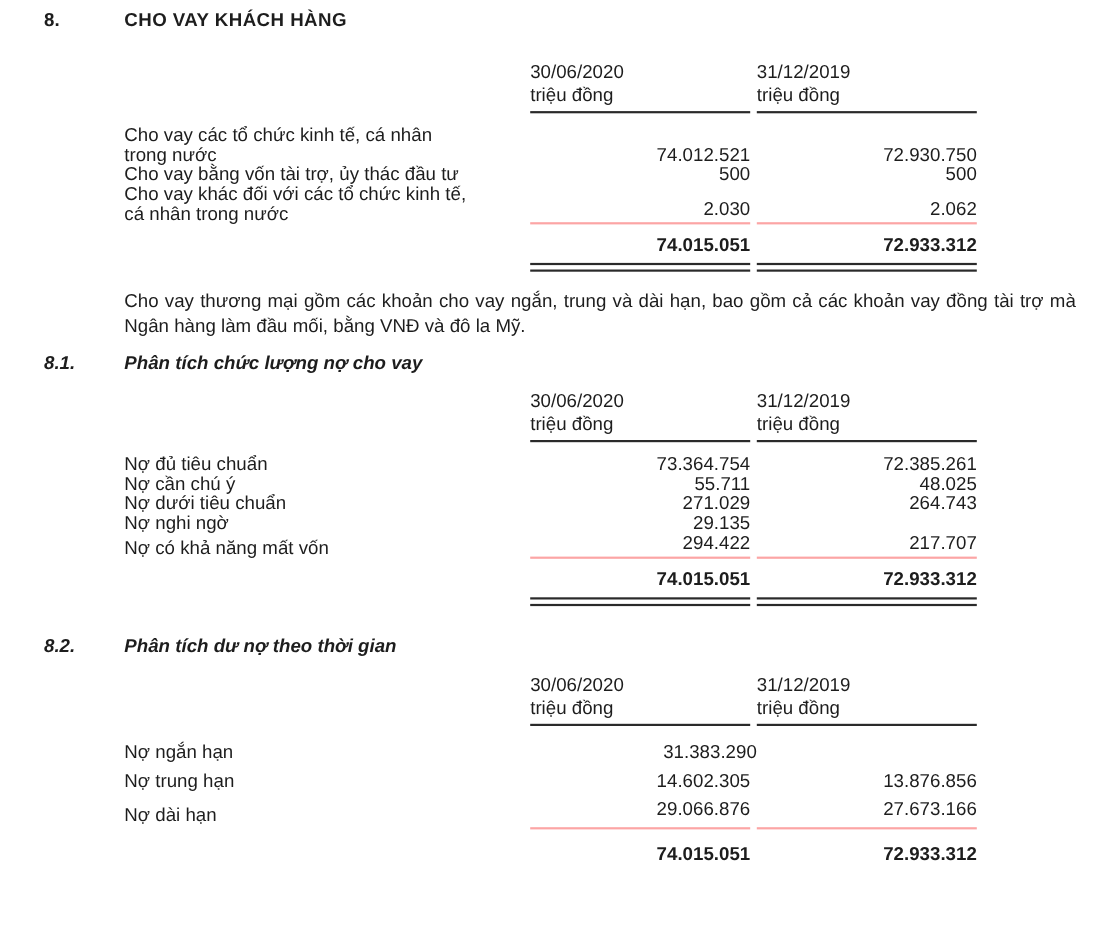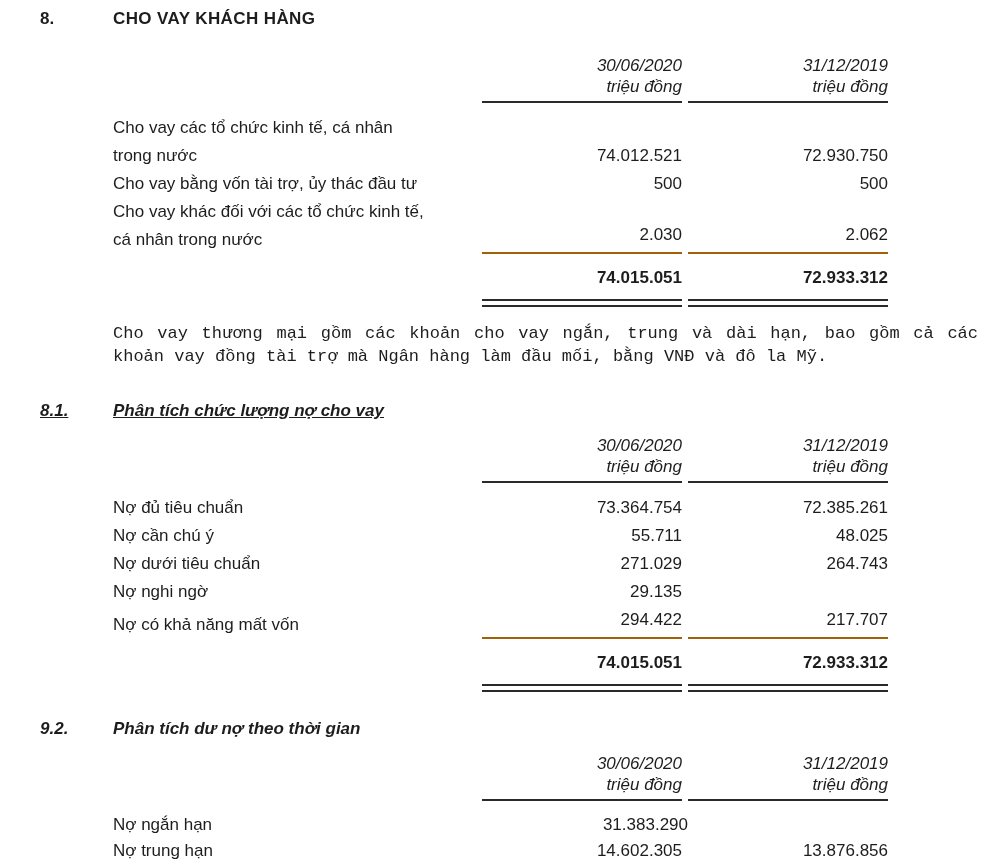--- a/index.html
+++ b/index.html
@@ -21,59 +21,56 @@
   .sec .stitle { font-weight: 700; }
   .sec.main .stitle { letter-spacing: 0.4px; }
   .sec.sub .snum, .sec.sub .stitle { font-style: italic; }
 
   
   .tbl { margin-left: 73px; width: 775px; }
   .thead { display: flex; }
   .thead .sp { flex: 0 0 369px; }
   .hcol {
     flex: 0 0 200px;
-    text-align: right;
-    font-style: italic;
     line-height: 21px;
     border-bottom: 2px solid #2a2a2a;
     padding-bottom: 4px;
   }
   .gut { flex: 0 0 6px; }
   .tbody { margin-top: 11px; }
-  .trow { display: flex; align-items: flex-end; line-height: 28px; }
+  .trow { display: flex; align-items: flex-end; line-height: 18px; }
   .t3 .tbody .trow { line-height: 26px; }
   .lbl {
     flex: 0 0 369px;
     box-sizing: border-box;
     padding-right: 10px;
     white-space: pre-line;
   }
   .numc { flex: 0 0 200px; text-align: right; }
-  .trow.last .numc { border-bottom: 2px solid #a16207; padding-bottom: 3px; }
+  .trow.last .numc { border-bottom: 2px solid #fca5a5; padding-bottom: 3px; }
   .trow.total .numc { font-weight: 700; padding: 10px 0 4px; }
   .rulerow { display: flex; margin-top: 3px; }
   .rulerow .sp { flex: 0 0 369px; }
   .dbl {
     flex: 0 0 200px;
     height: 8px;
     box-sizing: border-box;
     border-top: 2px solid #2a2a2a;
     border-bottom: 2px solid #2a2a2a;
   }
   
   .t1 .thead { margin-top: 25px; }
   .note {
     margin-left: 73px;
     margin-top: 15px;
     width: 865px;
     line-height: 23px;
     text-align: justify;
-    font-family: Liberation Mono, monospace;
-  }
-  .sec81 { margin-top: 32px; text-decoration: underline; }
+  }
+  .sec81 { margin-top: 11px; }
   .t2 .thead { margin-top: 13px; }
   .sec82 { margin-top: 26px; }
   .t3 .thead { margin-top: 13px; }
 </style>
 </head>
 <body>
 
 <div class="page">
 
   <div class="sec main">
@@ -189,21 +186,21 @@
       <div class="rulerow">
         <div class="sp"></div>
         <div class="dbl"></div>
         <div class="gut"></div>
         <div class="dbl"></div>
       </div>
     </div>
   </div>
 
   <div class="sec sub sec82">
-    <span class="snum">9.2.</span>
+    <span class="snum">8.2.</span>
     <span class="stitle">Phân tích dư nợ theo thời gian</span>
   </div>
 
   <div class="tbl t3">
     <div class="thead">
       <div class="sp"></div>
       <div class="hcol">
         <div>30/06/2020</div>
         <div>triệu đồng</div>
       </div>

